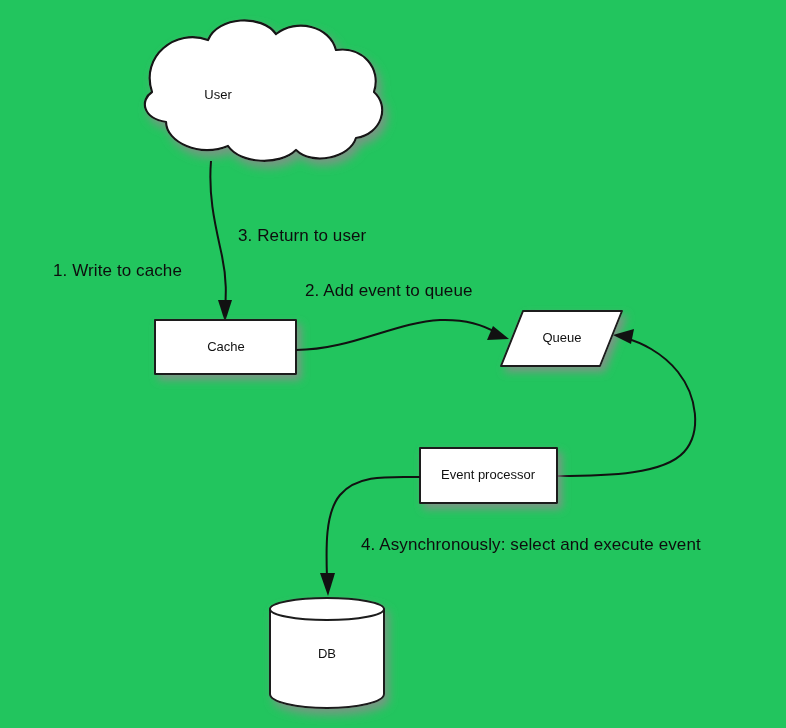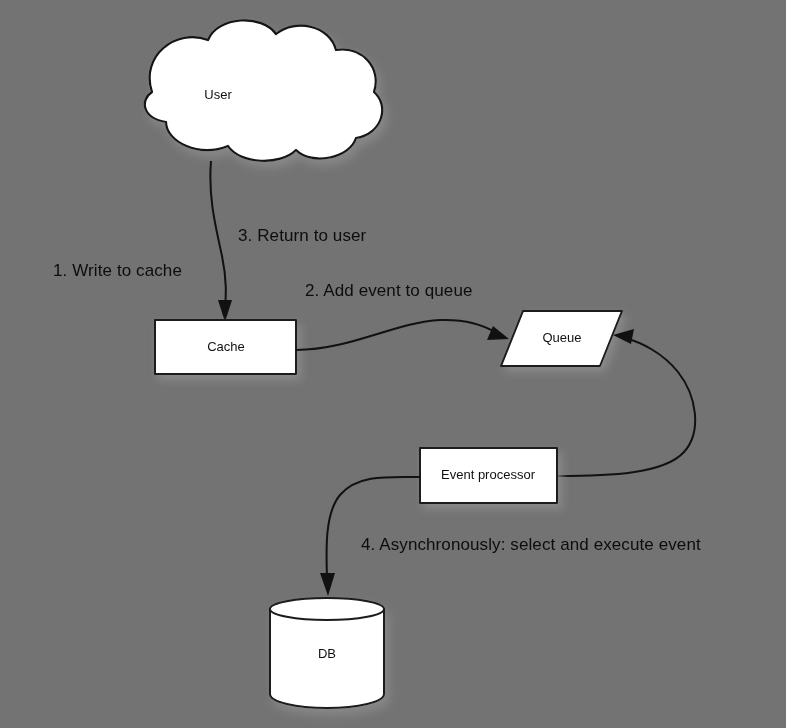--- a/index.html
+++ b/index.html
@@ -7,21 +7,21 @@
     padding: 0;
     background: #ffffff;
   }
   body {
     font-family: "Liberation Sans", sans-serif;
   }
   #diagram-root {
     position: relative;
     width: 786px;
     height: 728px;
-    background: #737373;
+    background: #22c55e;
     overflow: hidden;
   }
   svg.canvas {
     position: absolute;
     left: 0;
     top: 0;
     width: 786px;
     height: 728px;
   }
   .shape-fill {

